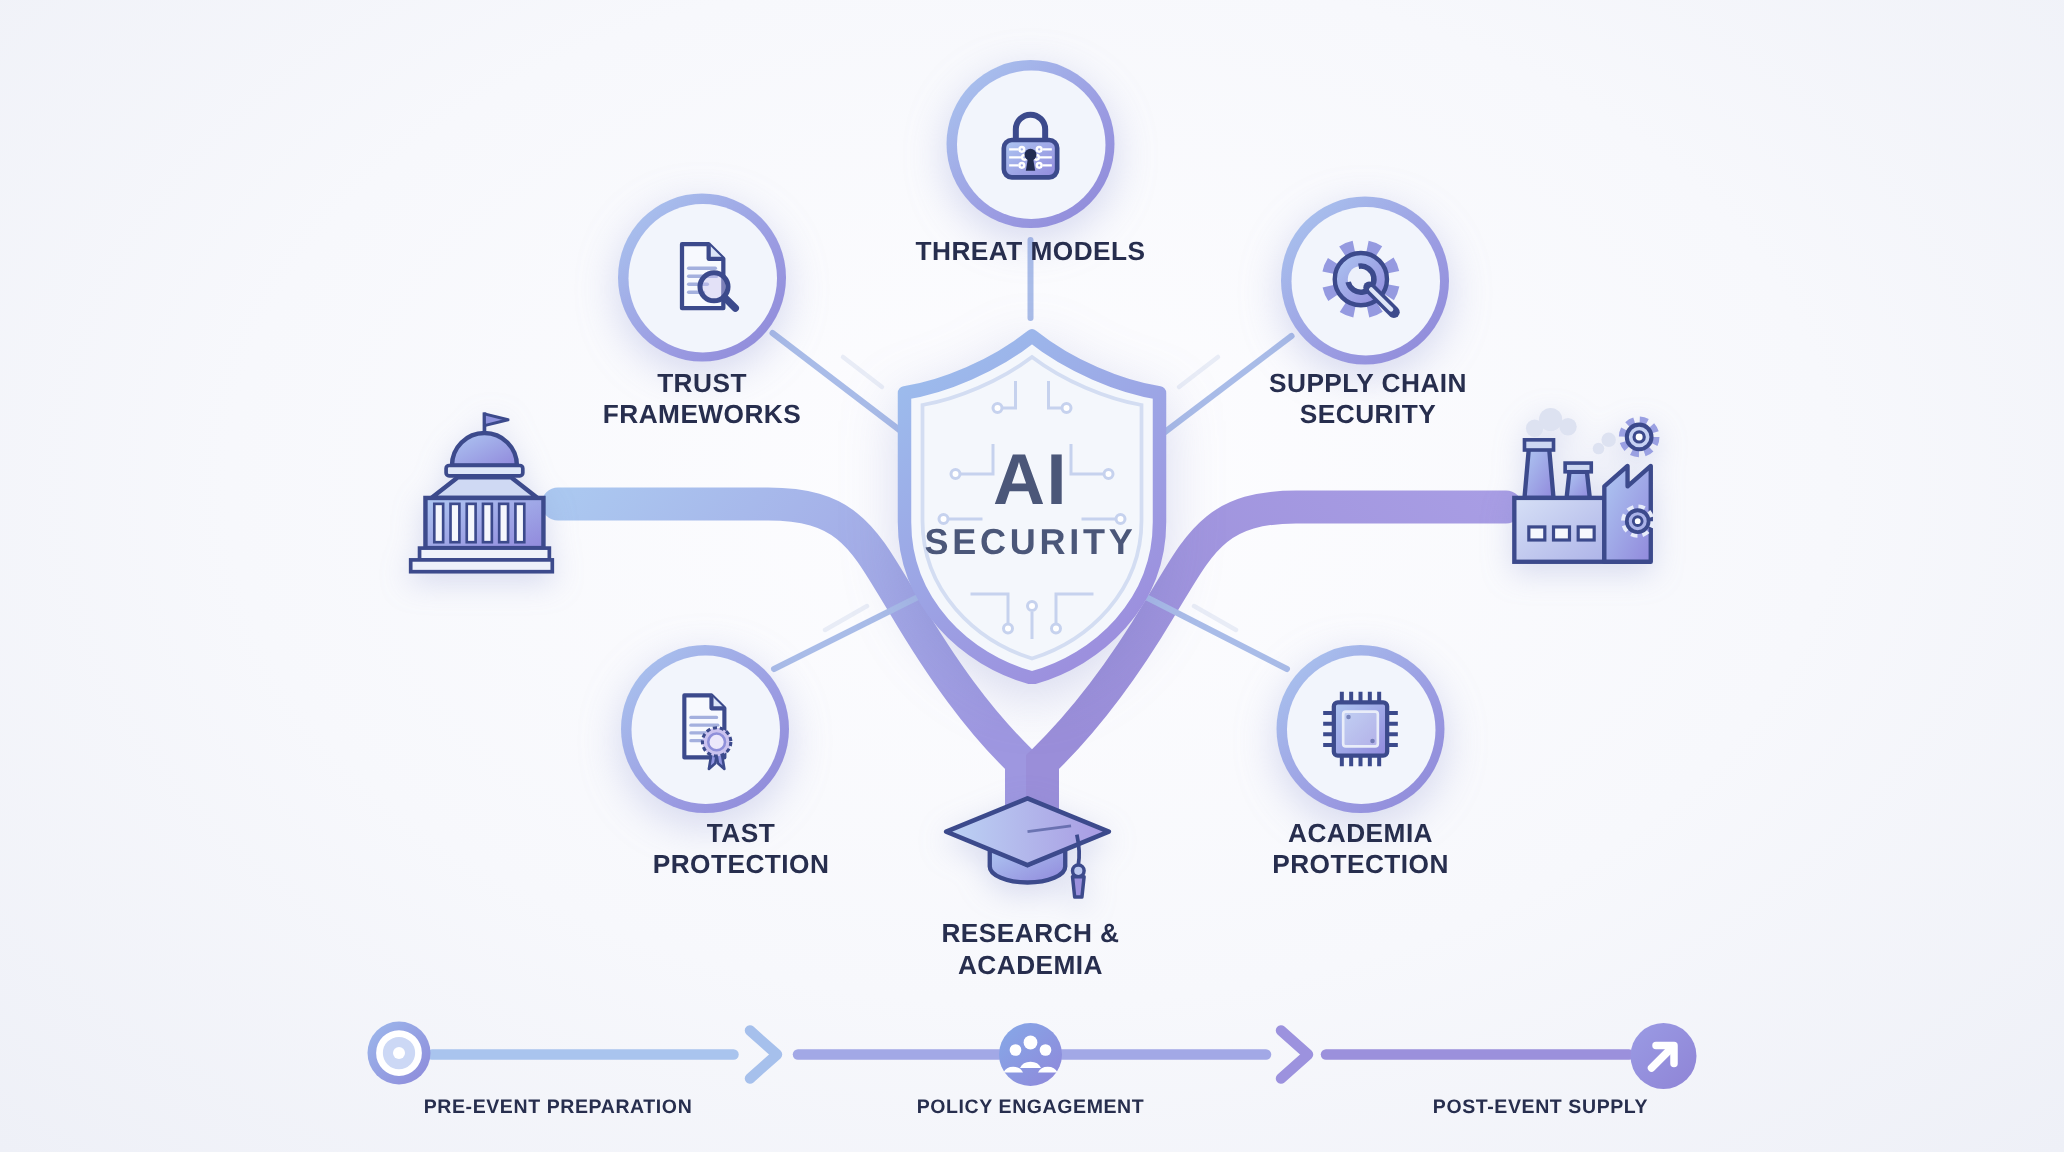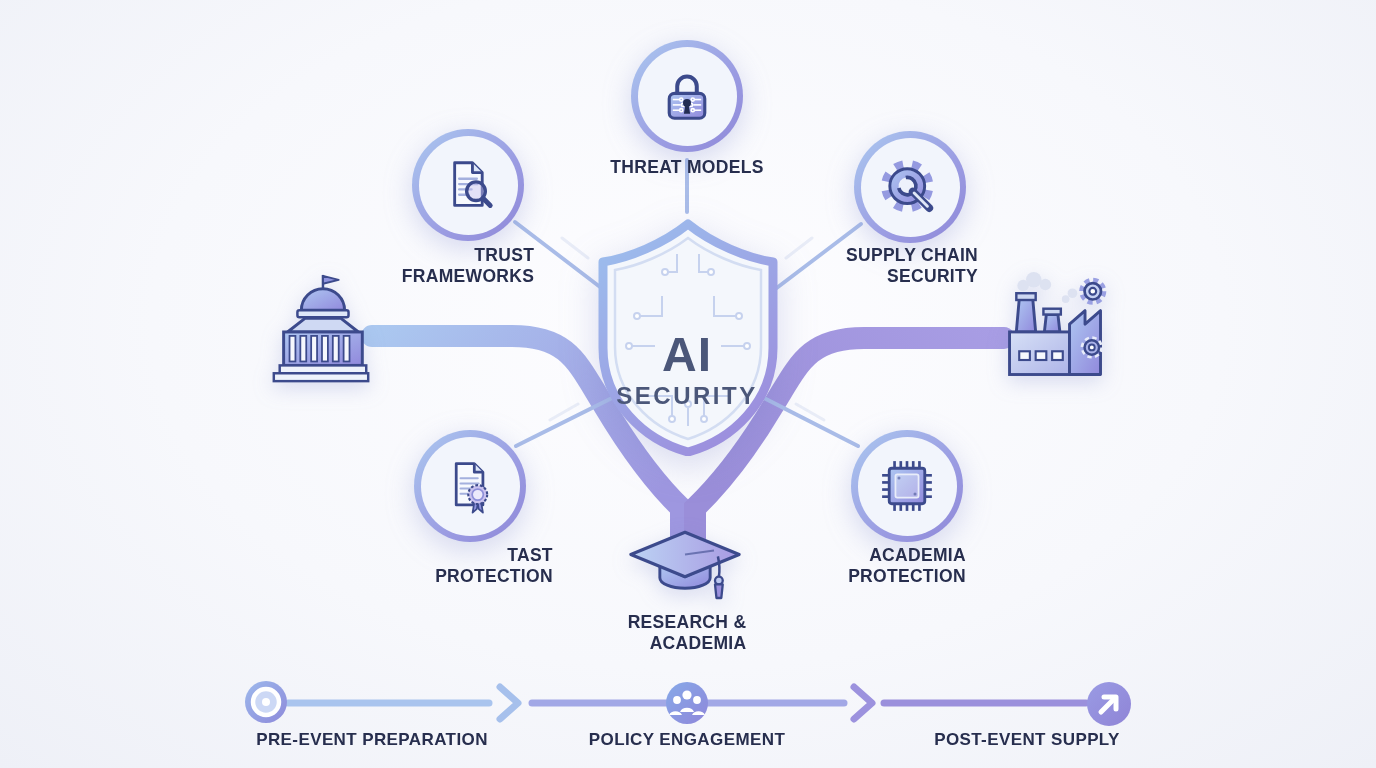--- a/index.html
+++ b/index.html
@@ -17,33 +17,33 @@
     display:flex;align-items:center;justify-content:center;z-index:2;
     filter:drop-shadow(0 8px 14px rgba(120,130,200,.28));
   }
   .circle-node .inner{
     width:99px;height:99px;border-radius:50%;background:#f2f5fc;
     display:flex;align-items:center;justify-content:center;
   }
   .icon-node{position:absolute;z-index:2;filter:drop-shadow(0 6px 10px rgba(120,130,200,.25));}
   
   .node-label{
-    position:absolute;transform:translateX(-50%);text-align:right;z-index:3;
+    position:absolute;transform:translateX(-50%);text-align:center;z-index:3;
     font-weight:700;font-size:17.5px;line-height:1.18;letter-spacing:.3px;
     color:#272e4e;white-space:pre-line;
   }
   .tl-label{
     position:absolute;transform:translateX(-50%);z-index:3;
-    font-weight:700;font-size:17px;letter-spacing:.4px;color:#272e4e;white-space:nowrap;
+    font-weight:700;font-size:13px;letter-spacing:.4px;color:#272e4e;white-space:nowrap;
   }
   
   .shield-wrap{position:absolute;left:577px;top:216px;width:222px;height:240px;z-index:1;
     filter:drop-shadow(0 10px 18px rgba(110,120,190,.25));}
   .shield-text{
-    position:absolute;left:587px;top:297px;width:200px;z-index:2;text-align:center;color:#4b5779;margin-top:34px;
+    position:absolute;left:587px;top:297px;width:200px;z-index:2;text-align:center;color:#4b5779;
   }
   .shield-text .l1{font-size:48px;font-weight:700;letter-spacing:1px;line-height:1;}
   .shield-text .l2{font-size:24px;font-weight:700;letter-spacing:2.5px;line-height:1.15;margin-top:3px;}
 </style>
 </head>
 <body>
 
 <div class="canvas">
 
   <svg class="layer" width="1376" height="768" viewBox="0 0 1376 768">

